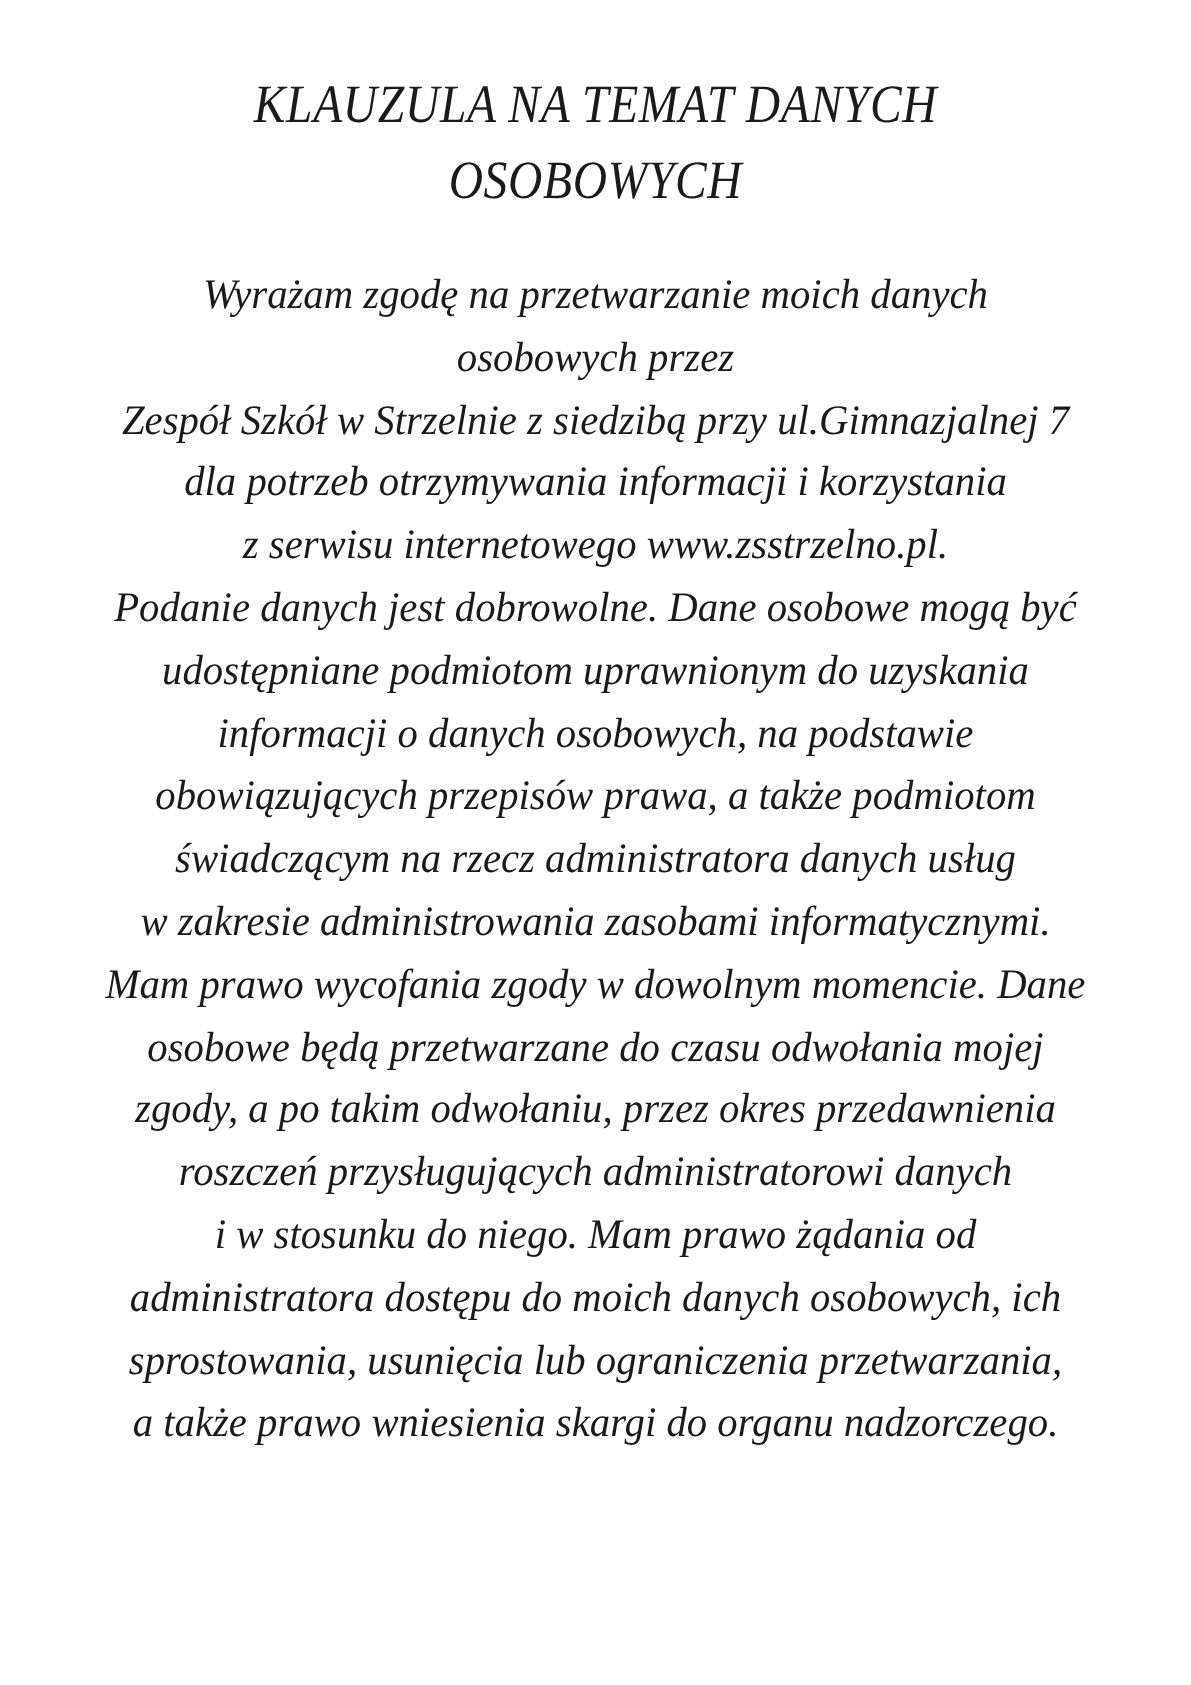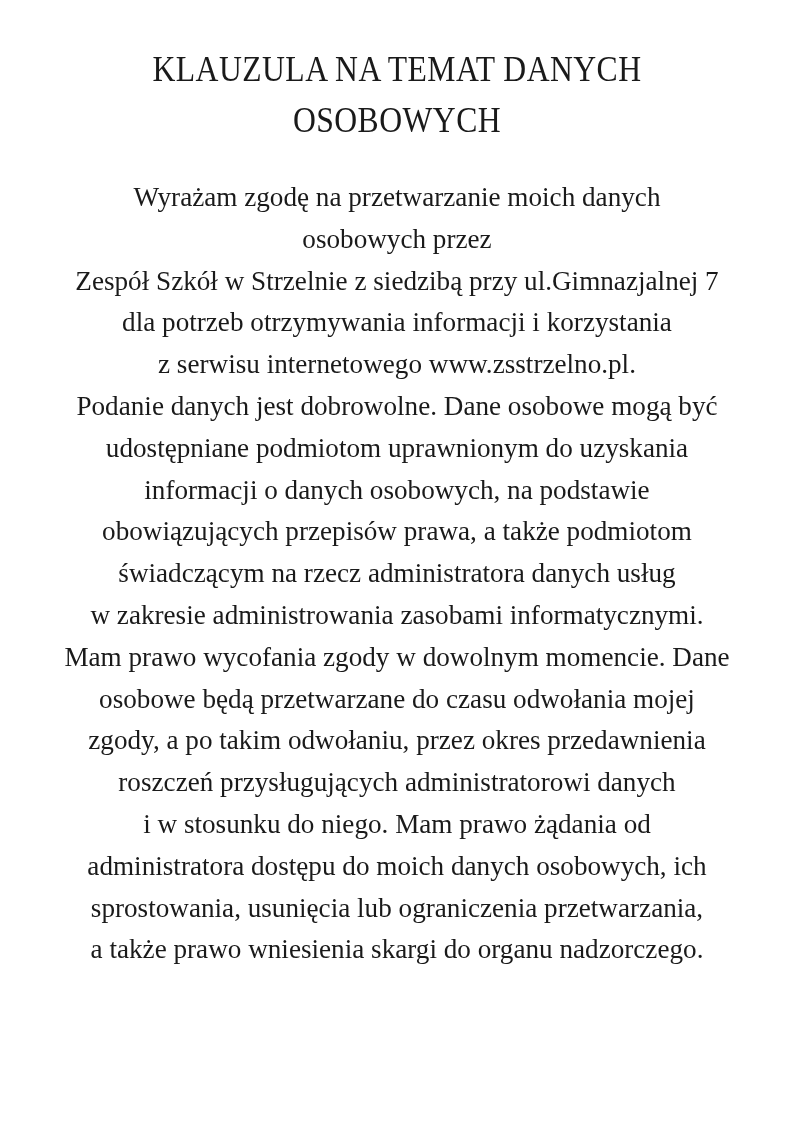--- a/index.html
+++ b/index.html
@@ -13,20 +13,21 @@
     background: var(--bg-color);
     overflow: hidden;
   }
   .page {
     width: 794px;
     height: 1123px;
     background: var(--bg-color);
     color: var(--text-color);
     padding-top: 44px;
     font-family: "Liberation Serif", "DejaVu Serif", serif;
+    font-style: italic;
   }
   .doc-title {
     margin-bottom: 30px;
   }
   .title-line {
     text-align: center;
     font-size: 36px;
     line-height: 51px;
     font-weight: 400;
     letter-spacing: 0.5px;

